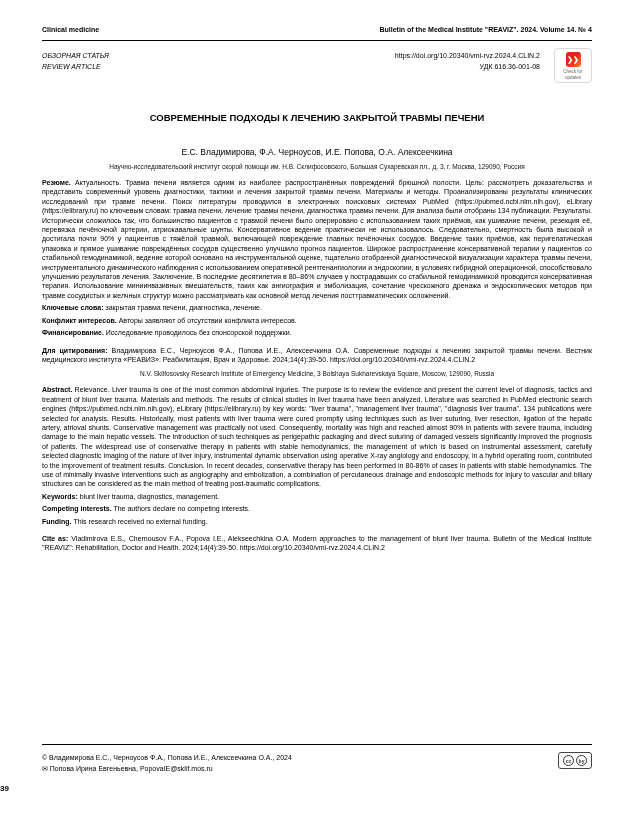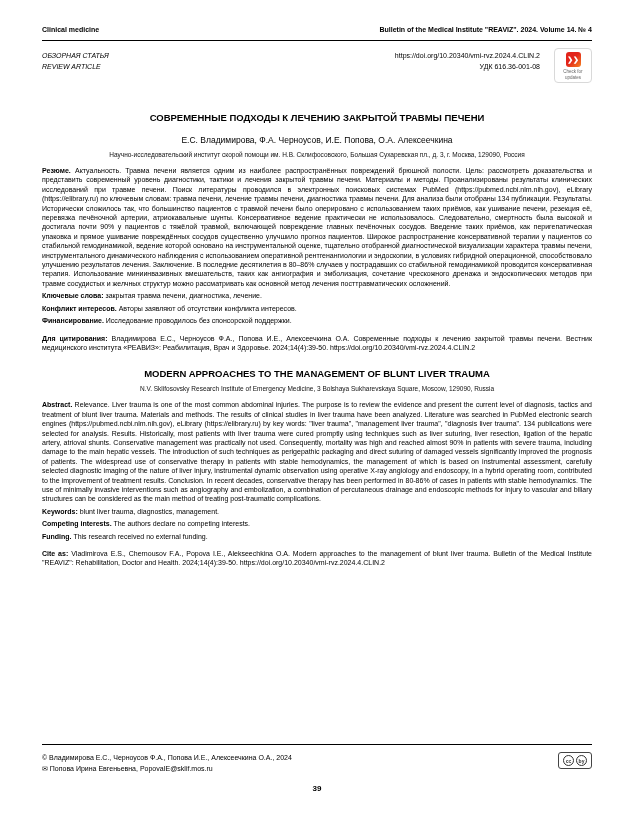--- a/index.html
+++ b/index.html
@@ -22,41 +22,41 @@
     border:1px solid #d9d9d9; border-radius:4px;
     padding:3px 2px 2px 2px; text-align:center; background:#fff; cursor:pointer;
   }
   .cm-logo {
     width:15px; height:15px; margin:0 auto 2px auto; border-radius:3px;
     background:linear-gradient(135deg,#e2231a 45%,#f58220 100%);
     color:#fff; font-size:7px; font-weight:bold; line-height:15px;
   }
   .cm-text { font-size:4.5px; line-height:5.5px; color:#666; }
   .title { text-align:center; font-weight:bold; font-size:9.5px; margin-top:22px; }
-  .authors { text-align:center; font-size:8.5px; margin-top:12px; }
+  .authors { text-align:center; font-size:8.5px; margin-top:24px; }
   .affil { text-align:center; font-size:6.5px; margin-top:6px; color:#111; }
   .para { font-size:7px; line-height:9.4px; text-align:justify; margin-top:8px; }
   .para.tight { margin-top:3px; }
   .en-title { margin-top:16px; }
   b.lbl { font-weight:bold; }
   .footer { position:absolute; left:42px; right:42px; top:744px; }
   .footer-rule { border:0; border-top:1px solid #000; margin:0 0 7px 0; }
   .footer-flex { display:flex; justify-content:space-between; align-items:flex-start; }
   .footer-lines { font-size:7px; line-height:11px; }
   .envelope { font-size:7px; }
   .ccbadge {
     display:flex; gap:2px; align-items:center; justify-content:center;
     border:1px solid #444; border-radius:3px; padding:2px 4px; background:#fff; cursor:pointer;
   }
   .cc-circle {
     width:11px; height:11px; border:1.2px solid #333; border-radius:50%;
     display:flex; align-items:center; justify-content:center;
     font-size:5px; font-weight:bold; color:#333; text-transform:lowercase;
   }
-  .pageno { position:absolute; left:0; right:0; top:784px; text-align:center; font-size:8px; font-weight:bold; }
+  .pageno { position:absolute; left:0; right:0; top:784px; text-align:left; font-size:8px; font-weight:bold; }
 </style>
 </head>
 <body>
 
 <div class="page">
 
   <div class="head-row">
     <span>Clinical medicine</span>
     <span>Bulletin of the Medical Institute "REAVIZ". 2024. Volume 14. № 4</span>
   </div>
@@ -81,21 +81,20 @@
   <div class="authors">Е.С. Владимирова, Ф.А. Черноусов, И.Е. Попова, О.А. Алексеечкина</div>
   <div class="affil">Научно-исследовательский институт скорой помощи им. Н.В. Склифосовского, Большая Сухаревская пл., д. 3, г. Москва, 129090, Россия</div>
 
   <p class="para"><b class="lbl">Резюме.</b> <span>Актуальность. Травма печени является одним из наиболее распространённых повреждений брюшной полости. Цель: рассмотреть доказательства и представить современный уровень диагностики, тактики и лечения закрытой травмы печени. Материалы и методы. Проанализированы результаты клинических исследований при травме печени. Поиск литературы проводился в электронных поисковых системах PubMed (https://pubmed.ncbi.nlm.nih.gov), eLibrary (https://elibrary.ru) по ключевым словам: травма печени, лечение травмы печени, диагностика травмы печени. Для анализа были отобраны 134 публикации. Результаты. Исторически сложилось так, что большинство пациентов с травмой печени было оперировано с использованием таких приёмов, как ушивание печени, резекция её, перевязка печёночной артерии, атриокавальные шунты. Консервативное ведение практически не использовалось. Следовательно, смертность была высокой и достигала почти 90% у пациентов с тяжёлой травмой, включающей повреждение главных печёночных сосудов. Введение таких приёмов, как перигепатическая упаковка и прямое ушивание повреждённых сосудов существенно улучшило прогноз пациентов. Широкое распространение консервативной терапии у пациентов со стабильной гемодинамикой, ведение которой основано на инструментальной оценке, тщательно отобранной диагностической визуализации характера травмы печени, инструментального динамического наблюдения с использованием оперативной рентгенангиологии и эндоскопии, в условиях гибридной операционной, способствовало улучшению результатов лечения. Заключение. В последние десятилетия в 80–86% случаев у пострадавших со стабильной гемодинамикой проводится консервативная терапия. Использование миниинвазивных вмешательств, таких как ангиография и эмболизация, сочетание чрескожного дренажа и эндоскопических методов при травме сосудистых и желчных структур можно рассматривать как основной метод лечения посттравматических осложнений.</span></p>
 
   <p class="para tight"><b class="lbl">Ключевые слова:</b> <span>закрытая травма печени, диагностика, лечение.</span></p>
   <p class="para tight"><b class="lbl">Конфликт интересов.</b> <span>Авторы заявляют об отсутствии конфликта интересов.</span></p>
   <p class="para tight"><b class="lbl">Финансирование.</b> <span>Исследование проводилось без спонсорской поддержки.</span></p>
   <p class="para"><b class="lbl">Для цитирования:</b> <span>Владимирова Е.С., Черноусов Ф.А., Попова И.Е., Алексеечкина О.А. Современные подходы к лечению закрытой травмы печени. Вестник медицинского института «РЕАВИЗ»: Реабилитация, Врач и Здоровье. 2024;14(4):39-50. https://doi.org/10.20340/vmi-rvz.2024.4.CLIN.2</span></p>
 
-  <div class="title en-title">MODERN APPROACHES TO THE MANAGEMENT OF BLUNT LIVER TRAUMA</div>
   <div class="affil">N.V. Sklifosovsky Research Institute of Emergency Medicine, 3 Bolshaya Sukharevskaya Square, Moscow, 129090, Russia</div>
 
   <p class="para"><b class="lbl">Abstract.</b> <span>Relevance. Liver trauma is one of the most common abdominal injuries. The purpose is to review the evidence and present the current level of diagnosis, tactics and treatment of blunt liver trauma. Materials and methods. The results of clinical studies in liver trauma have been analyzed. Literature was searched in PubMed electronic search engines (https://pubmed.ncbi.nlm.nih.gov), eLibrary (https://elibrary.ru) by key words: "liver trauma", "management liver trauma", "diagnosis liver trauma". 134 publications were selected for analysis. Results. Historically, most patients with liver trauma were cured promptly using techniques such as liver suturing, liver resection, ligation of the hepatic artery, atrioval shunts. Conservative management was practically not used. Consequently, mortality was high and reached almost 90% in patients with severe trauma, including damage to the main hepatic vessels. The introduction of such techniques as perigepathic packaging and direct suturing of damaged vessels significantly improved the prognosis of patients. The widespread use of conservative therapy in patients with stable hemodynamics, the management of which is based on instrumental assessment, carefully selected diagnostic imaging of the nature of liver injury, instrumental dynamic observation using operative X-ray angiology and endoscopy, in a hybrid operating room, contributed to the improvement of treatment results. Conclusion. In recent decades, conservative therapy has been performed in 80-86% of cases in patients with stable hemodynamics. The use of minimally invasive interventions such as angiography and embolization, a combination of percutaneous drainage and endoscopic methods for injury to vascular and biliary structures can be considered as the main method of treating post-traumatic complications.</span></p>
 
   <p class="para tight"><b class="lbl">Keywords:</b> <span>blunt liver trauma, diagnostics, management.</span></p>
   <p class="para tight"><b class="lbl">Competing interests.</b> <span>The authors declare no competing interests.</span></p>
   <p class="para tight"><b class="lbl">Funding.</b> <span>This research received no external funding.</span></p>
   <p class="para"><b class="lbl">Cite as:</b> <span>Vladimirova E.S., Chernousov F.A., Popova I.E., Alekseechkina O.A. Modern approaches to the management of blunt liver trauma. Bulletin of the Medical Institute "REAVIZ": Rehabilitation, Doctor and Health. 2024;14(4):39-50. https://doi.org/10.20340/vmi-rvz.2024.4.CLIN.2</span></p>
 
 </div>

